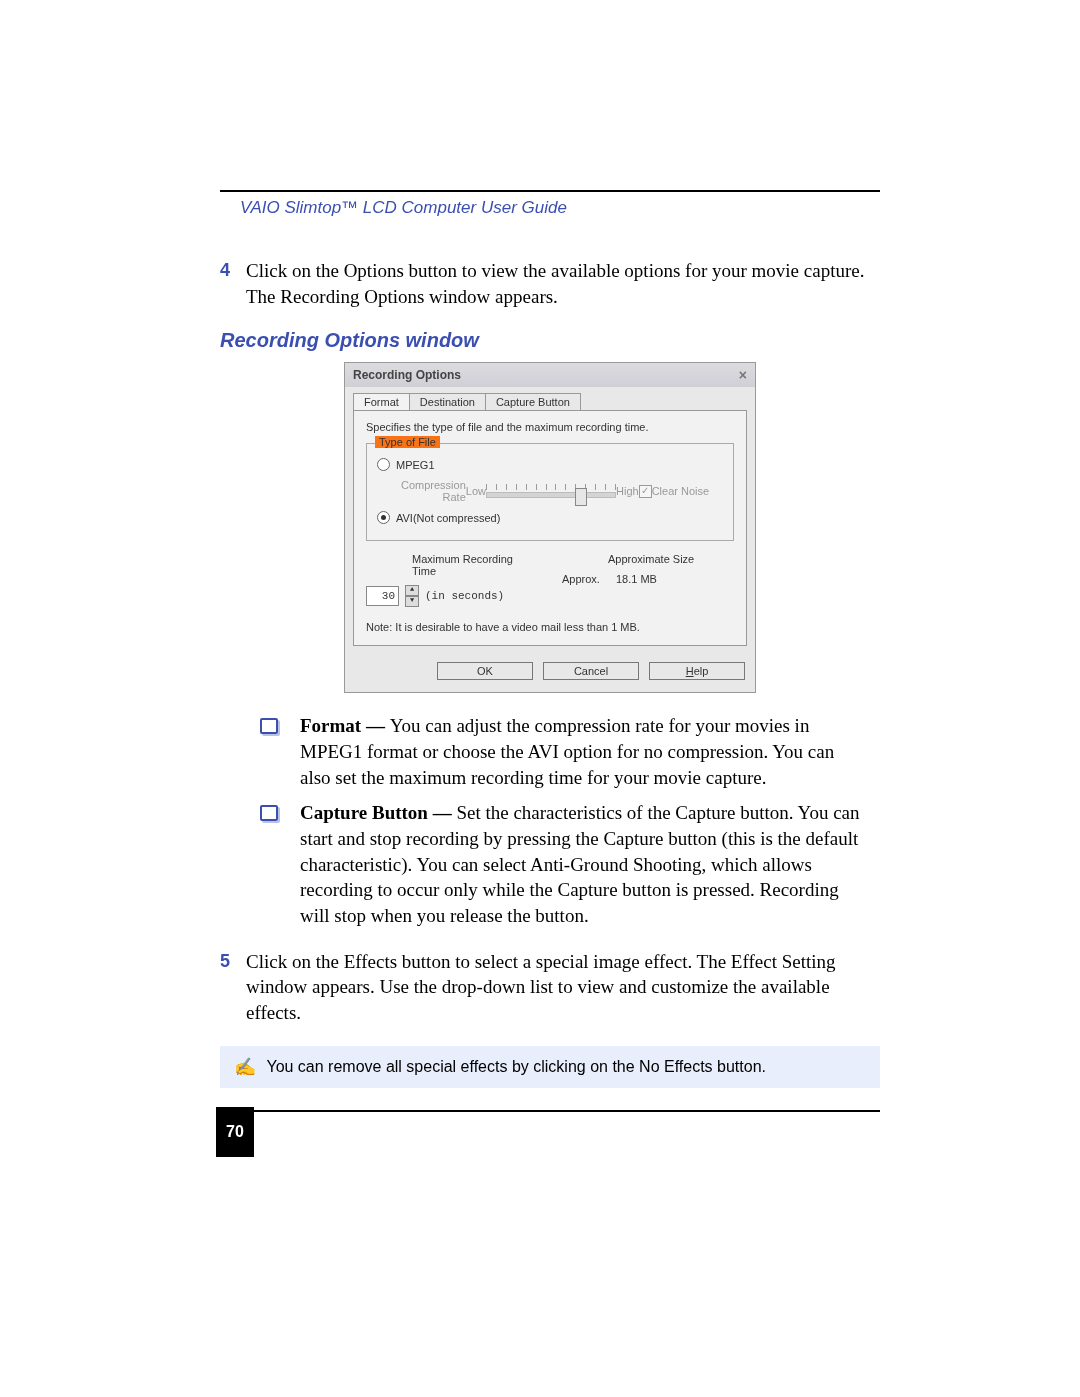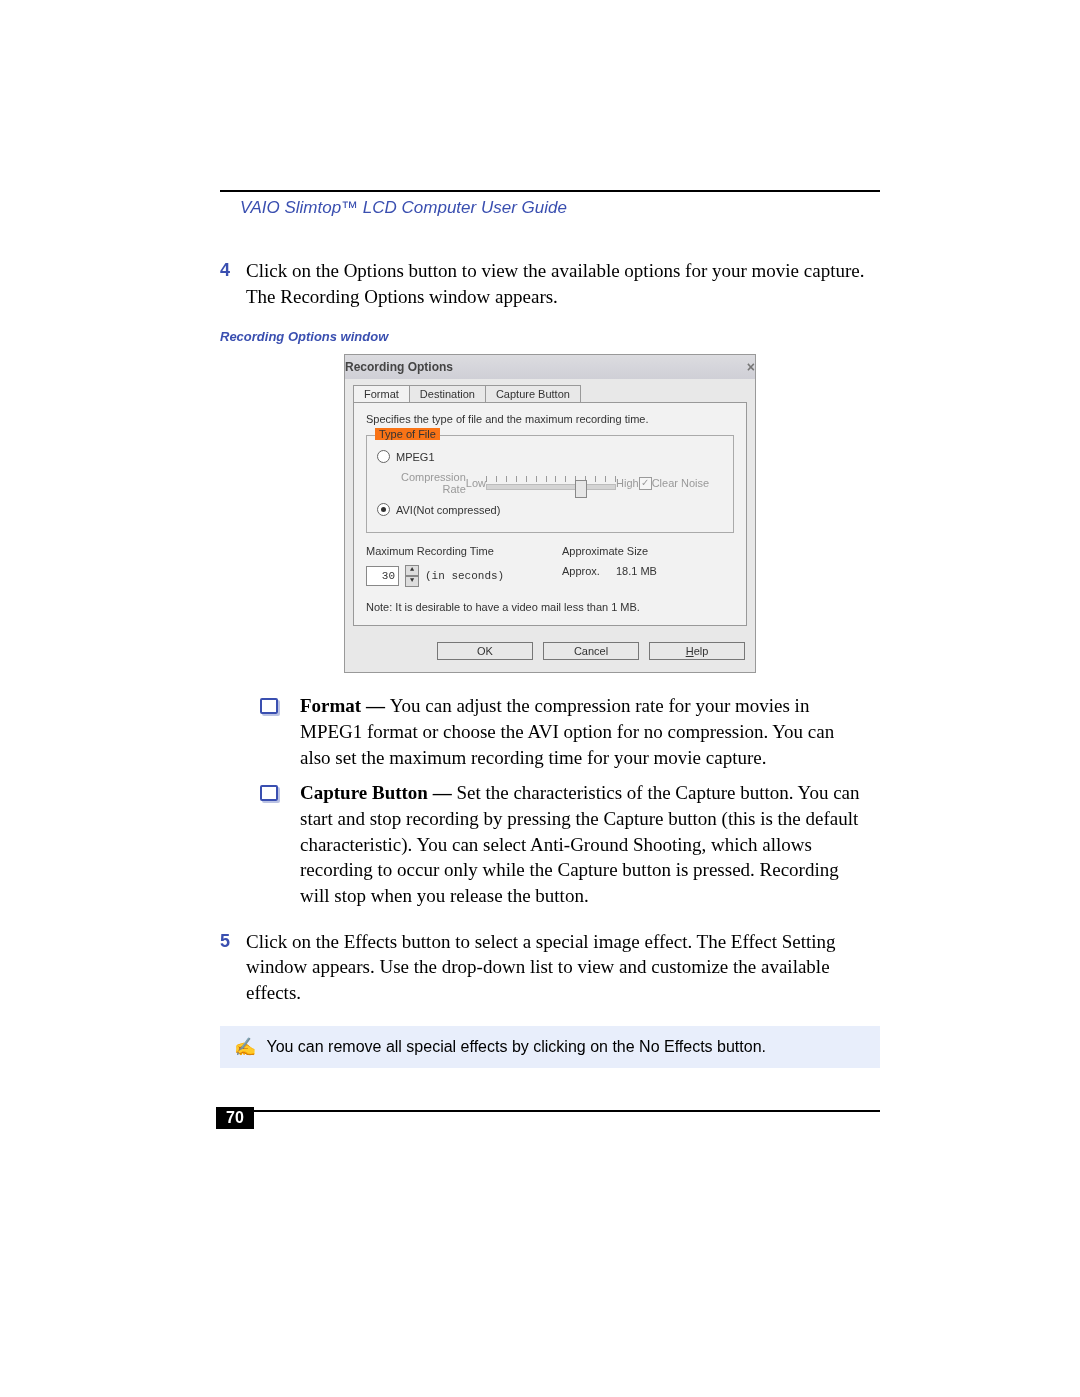--- a/index.html
+++ b/index.html
@@ -42,40 +42,40 @@
     font-size: 18px;
   }
   .step-body {
     flex: 1;
   }
   .figure-caption {
     color: #3a4fb0;
     font-family: Arial, Helvetica, sans-serif;
     font-weight: bold;
     font-style: italic;
-    font-size: 13px;
+    font-size: 20px;
     margin: 12px 0 10px 0;
   }
   
   .dialog-wrap {
     display: flex;
     justify-content: center;
     margin-bottom: 20px;
   }
   .dialog {
     width: 410px;
     border: 1px solid #999;
     background: #e8e8e8;
     font-family: Tahoma, Arial, sans-serif;
     font-size: 11px;
     color: #333;
   }
   .titlebar {
     background: linear-gradient(#dcdce0,#cfcfd6);
-    padding: 4px 0;
+    padding: 4px 8px;
     display: flex;
     justify-content: space-between;
     align-items: center;
     font-weight: bold;
     color: #444;
     font-size: 12px;
     text-align: center;
   }
   .close-x {
     font-family: Arial, sans-serif;
@@ -174,20 +174,21 @@
   .two-col {
     display: flex;
     gap: 24px;
   }
   .col {
     flex: 1;
   }
   .section-head {
     font-size: 11px;
     margin-bottom: 8px;
+    margin-left: 46px;
   }
   .spinner {
     display: inline-flex; align-items: center; gap: 6px; font-family: Liberation Mono, monospace;
   }
   .spinner-input {
     width: 28px; height: 18px; border: 1px solid #888; background: #fff;
     text-align: right; padding-right: 3px; font-size: 11px; line-height: 18px;
     display: inline-block;
   }
   .spin-btns {
@@ -262,21 +263,21 @@
   }
   .page-num {
     position: absolute;
     left: -4px;
     top: -3px;
     background: #000;
     color: #fff;
     font-family: Arial, Helvetica, sans-serif;
     font-weight: bold;
     font-size: 16px;
-    padding: 2px 10px;
+    padding: 16px 10px;
   }
 </style>
 </head>
 <body>
 
 <div class="page">
 
   <div class="top-rule"></div>
   <div class="header-title">VAIO Slimtop™ LCD Computer User Guide</div>
 

